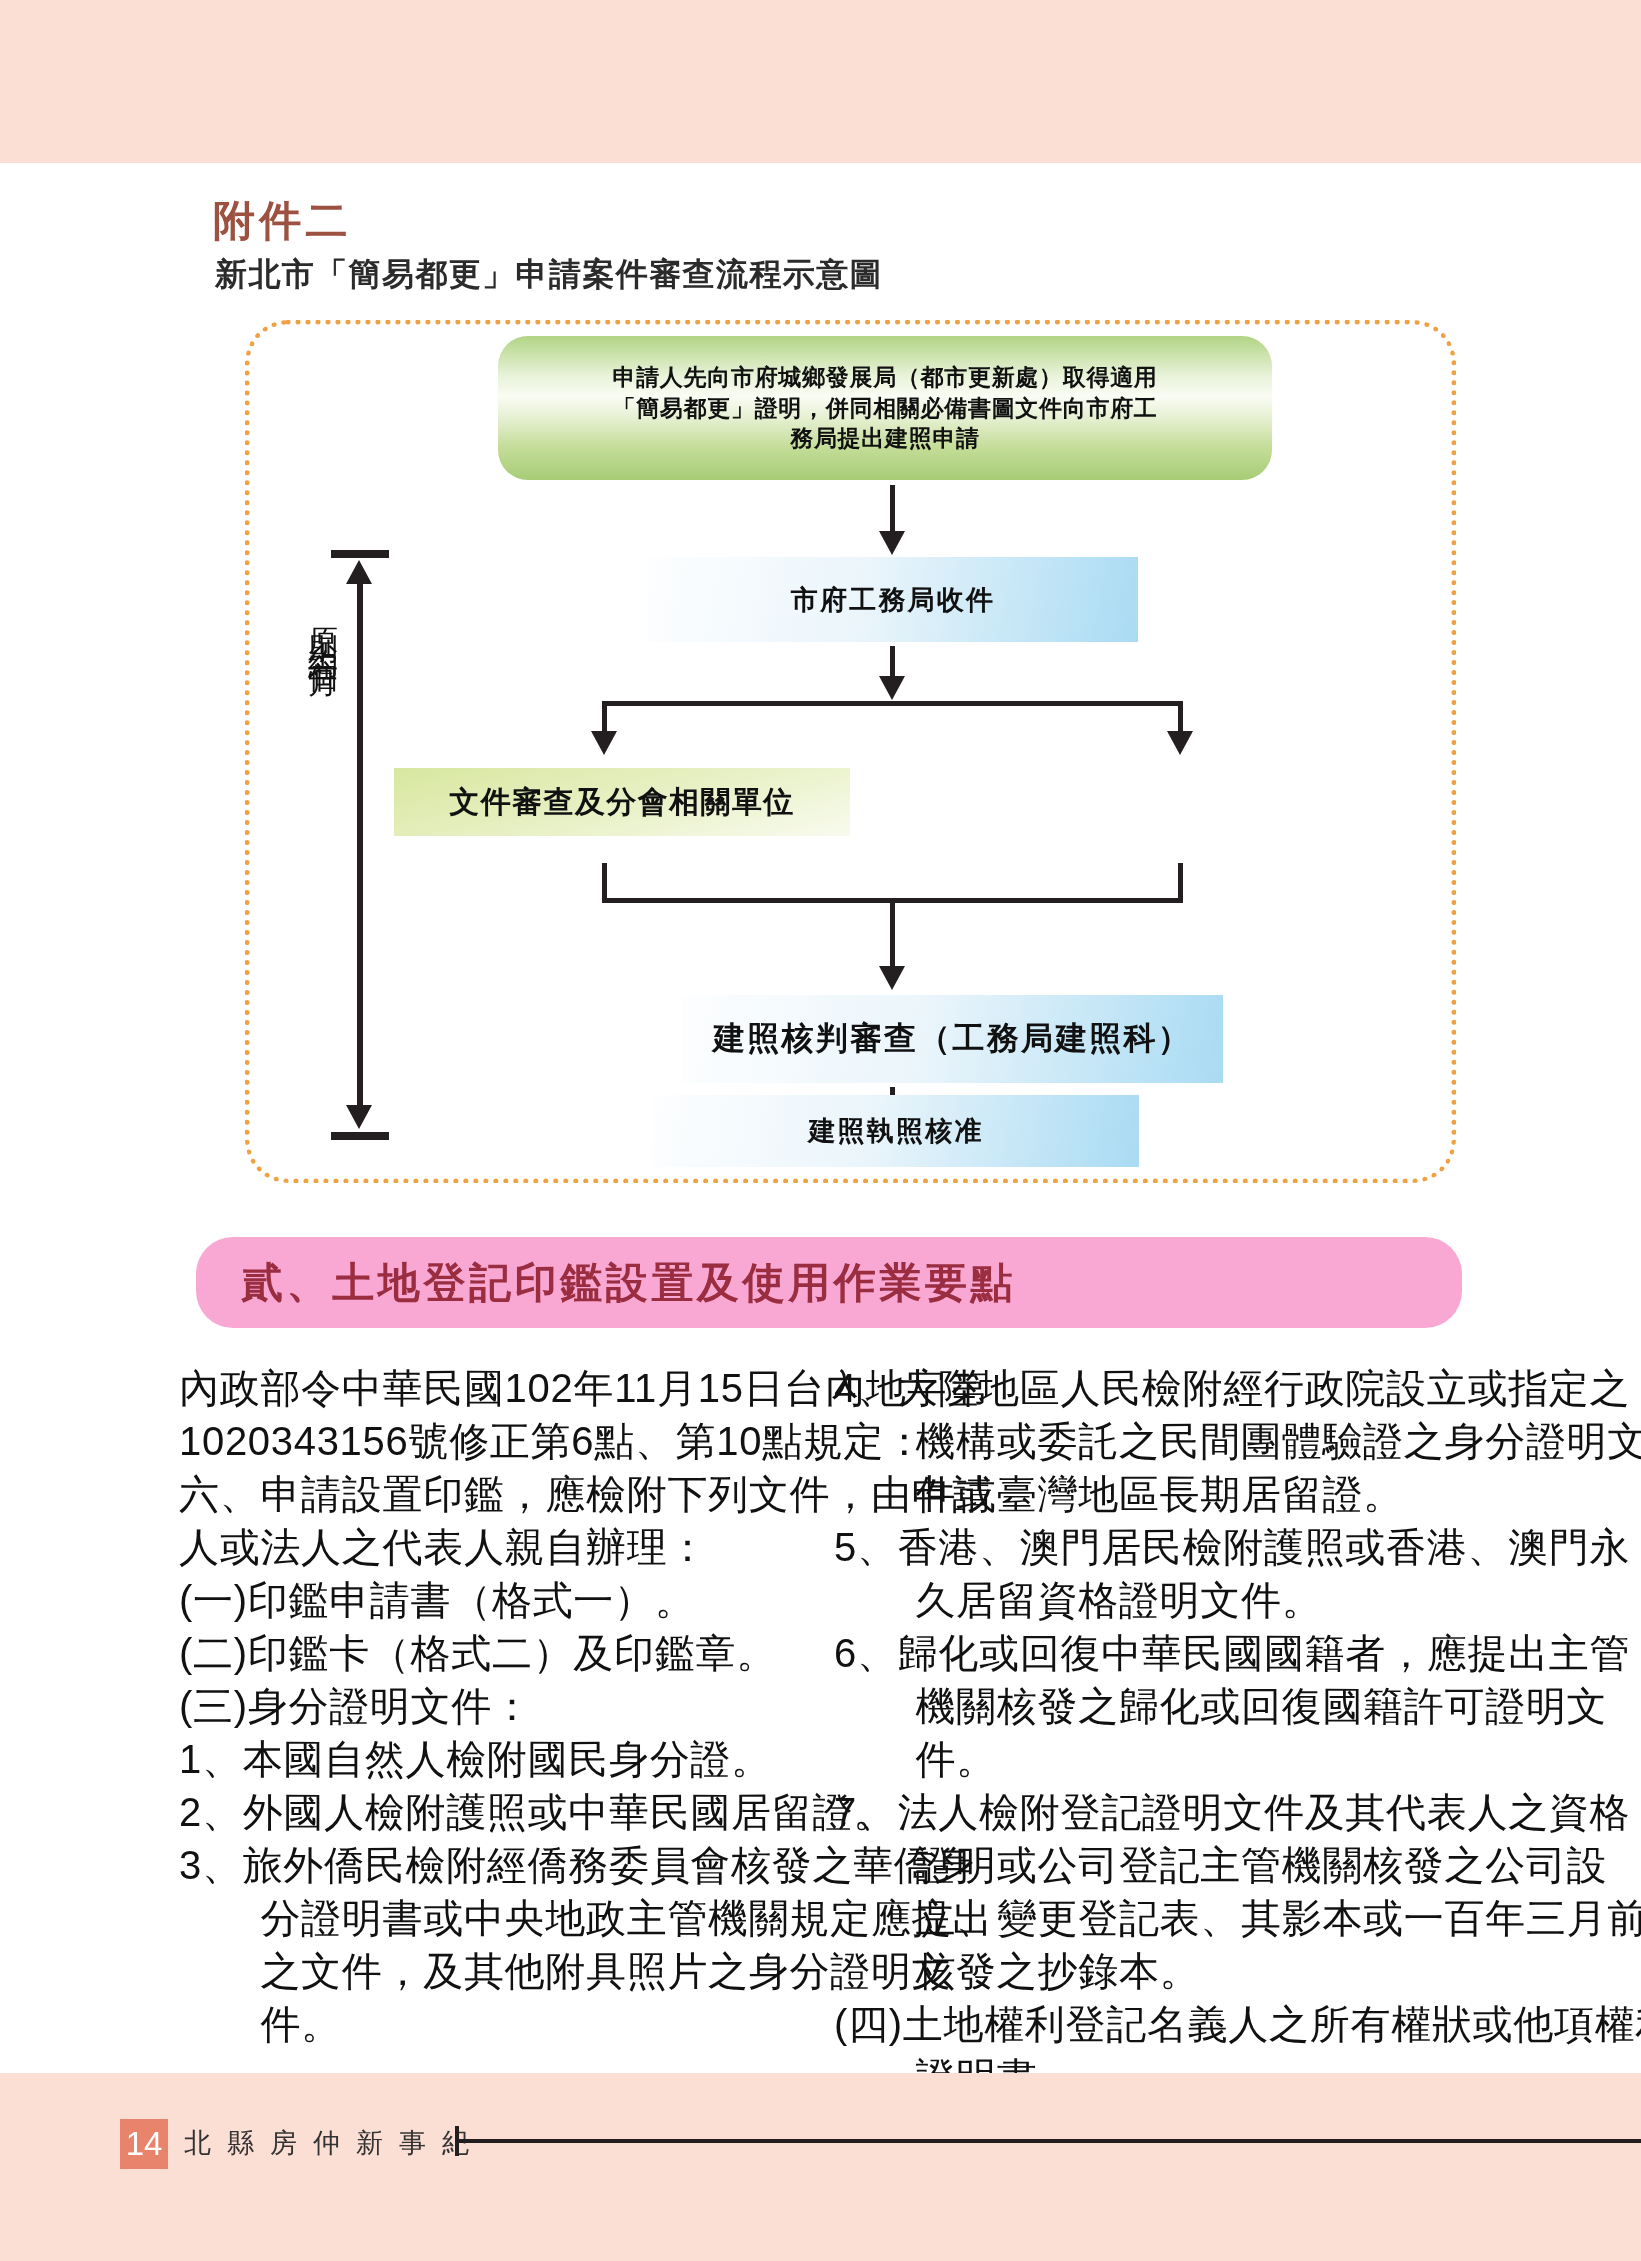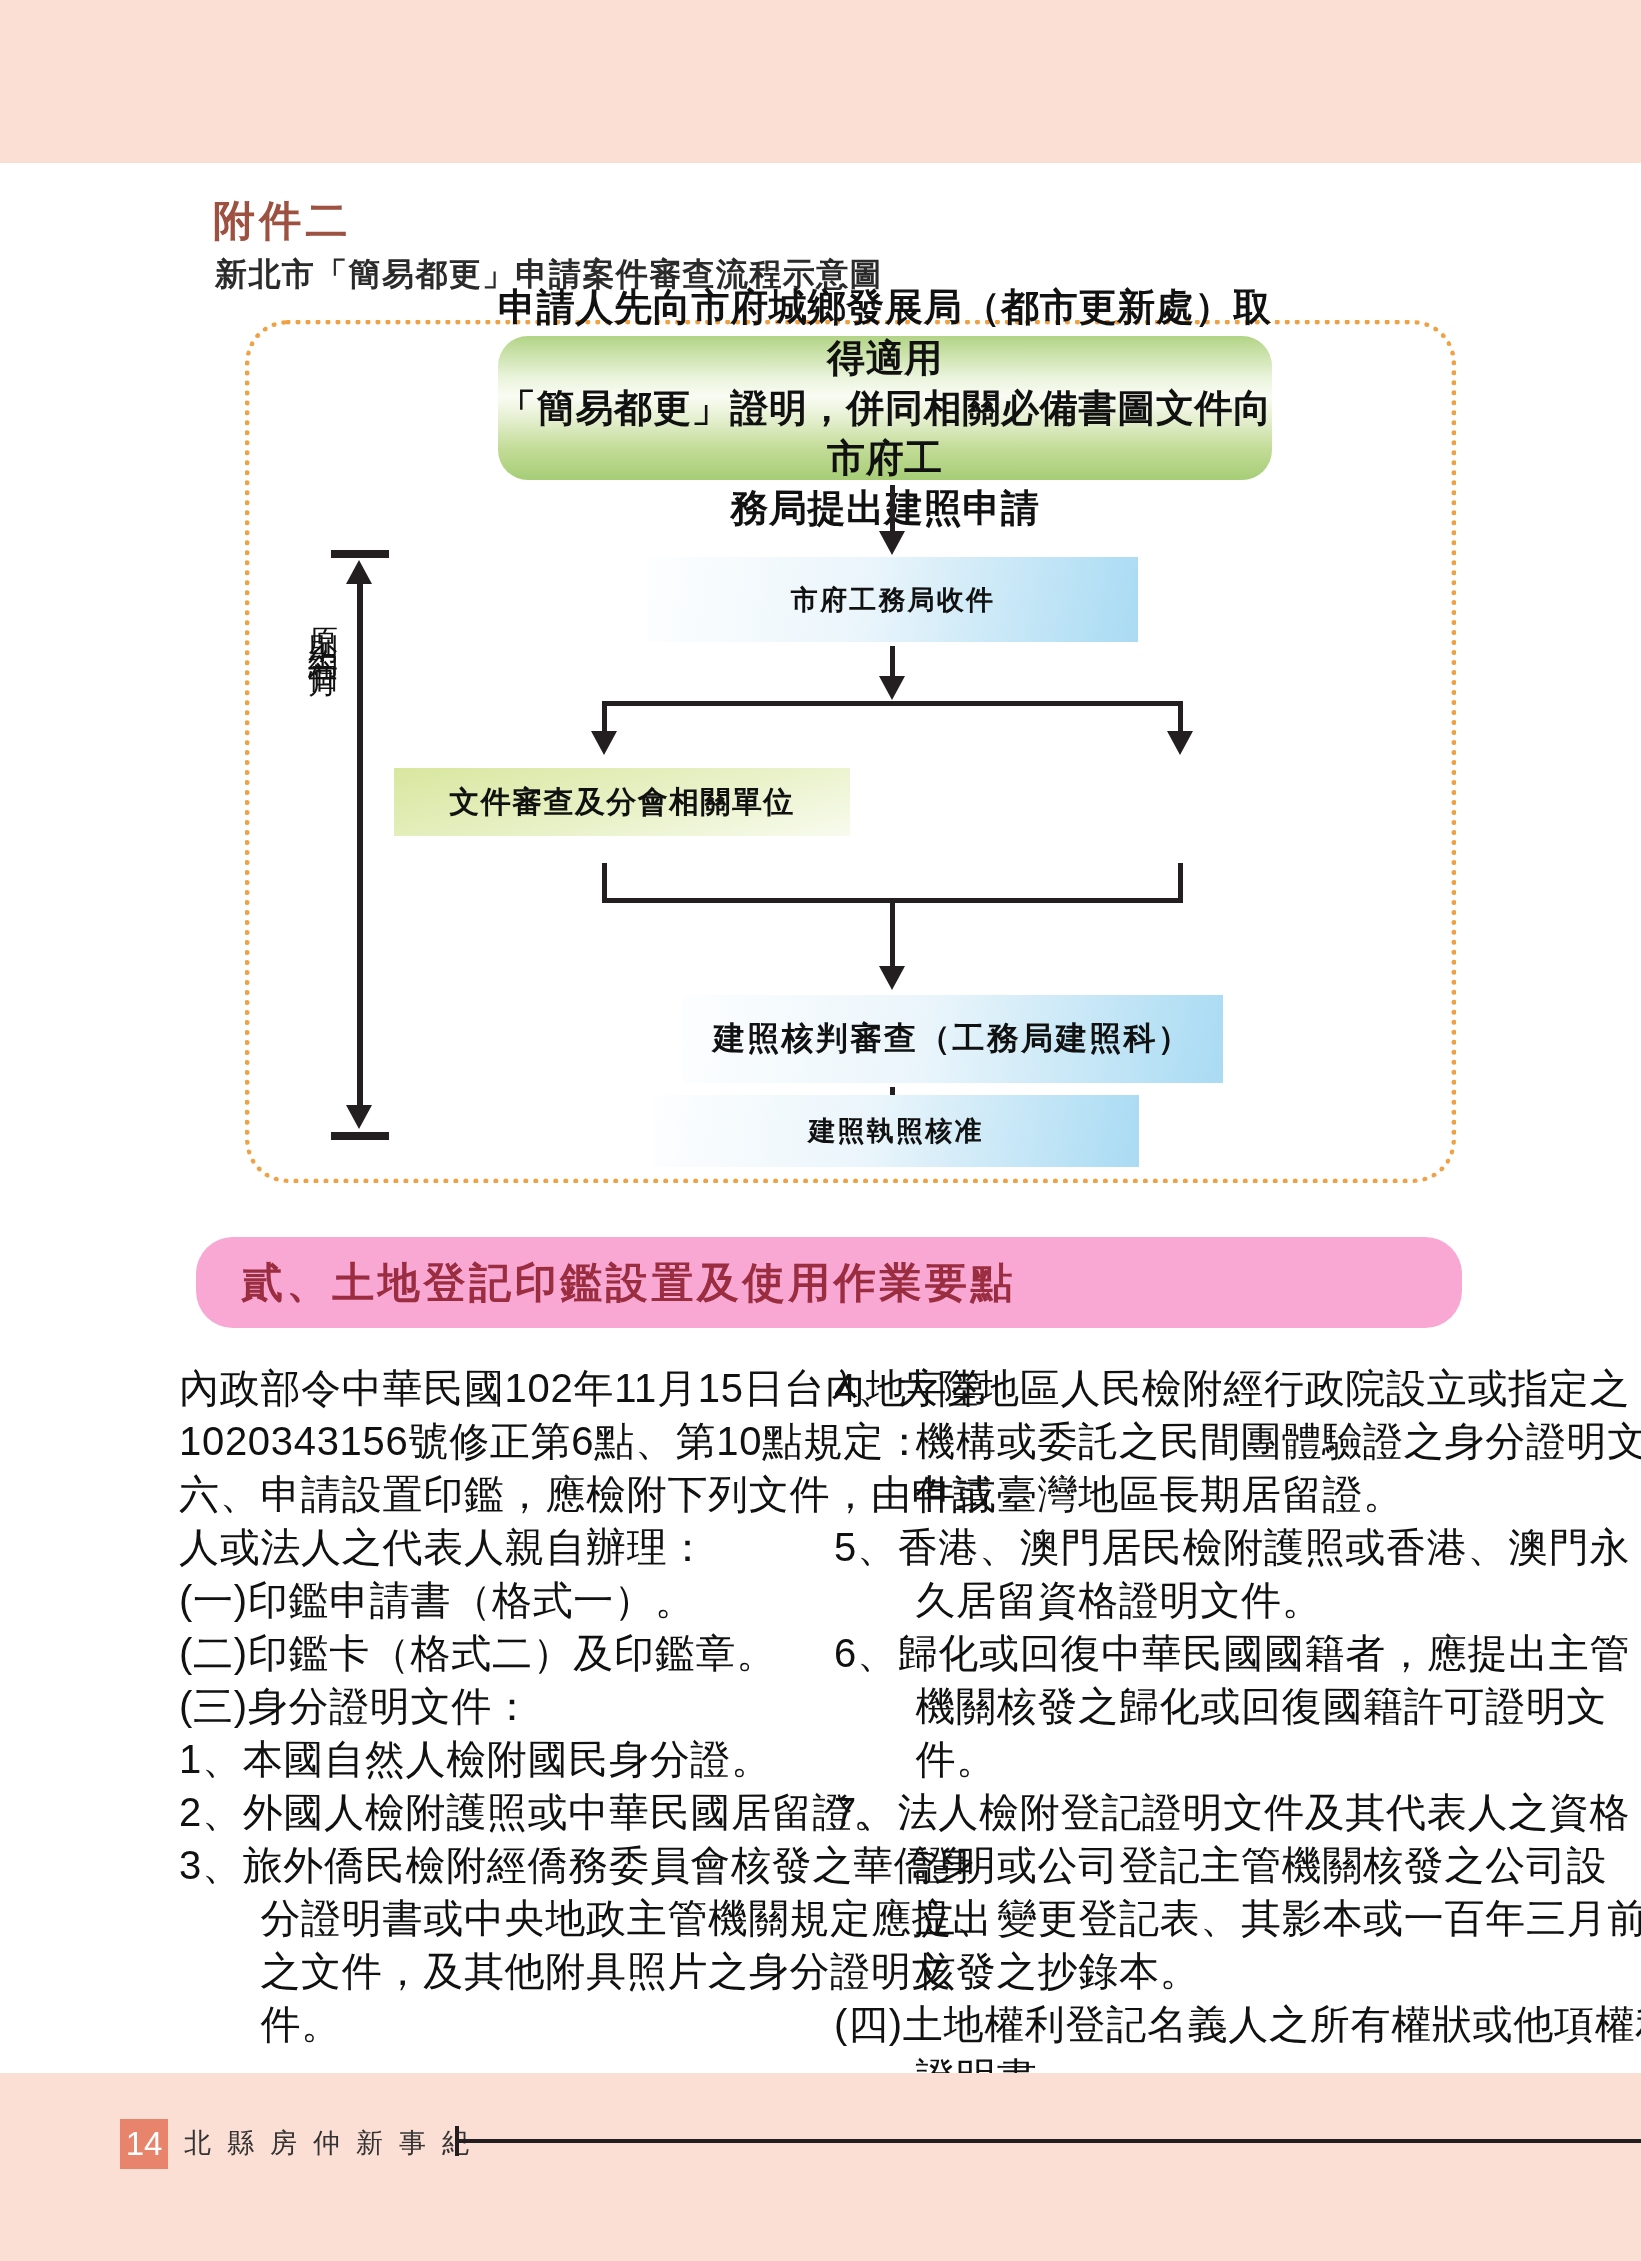--- a/index.html
+++ b/index.html
@@ -11,21 +11,21 @@
 
   .attachment-title{position:absolute;left:213px;top:193px;font-size:42px;font-weight:bold;
         color:#9d5140;letter-spacing:4.3px;}
   .flow-title{position:absolute;left:215px;top:253px;font-size:32px;font-weight:bold;color:#2b2b2b;letter-spacing:1.4px;}
 
   .flowchart{position:absolute;left:245px;top:320px;width:1201px;height:853px;
         border:5px dotted #f0a143;border-radius:43px;}
   .node{position:absolute;display:flex;align-items:center;justify-content:center;
         text-align:center;font-weight:bold;color:#111;}
   .node.start{left:248px;top:10.8px;width:774px;height:144px;border-radius:30px;
-        font-size:38px;line-height:1.32;letter-spacing:0.7px;
+        font-size:23px;line-height:1.32;letter-spacing:0.7px;
         background:linear-gradient(180deg,#b2d485 0%,#e9f3da 28%,#fafcf4 42%,#e4efcf 58%,#c3dc97 78%,#a6cd76 100%);
         white-space:pre-line;}
   .node.blue{background:linear-gradient(100deg,#fdfeff 0%,#eaf5fb 45%,#a9dbf3 100%);
         font-size:27px;letter-spacing:2.2px;}
   .node.green{background:linear-gradient(165deg,#d8e79f 0%,#e9f1c8 55%,#f8fbee 100%);
         font-size:30px;letter-spacing:1.4px;}
   .node.receive{left:398px;top:232px;width:490px;height:85px;}
   .node.doc-review{left:144px;top:443px;width:456px;height:68px;}
   .node.urban-design{left:729px;top:443px;width:458px;height:94px;}
   .node.permit-review{left:432px;top:670px;width:541px;height:88px;font-size:32px;}

